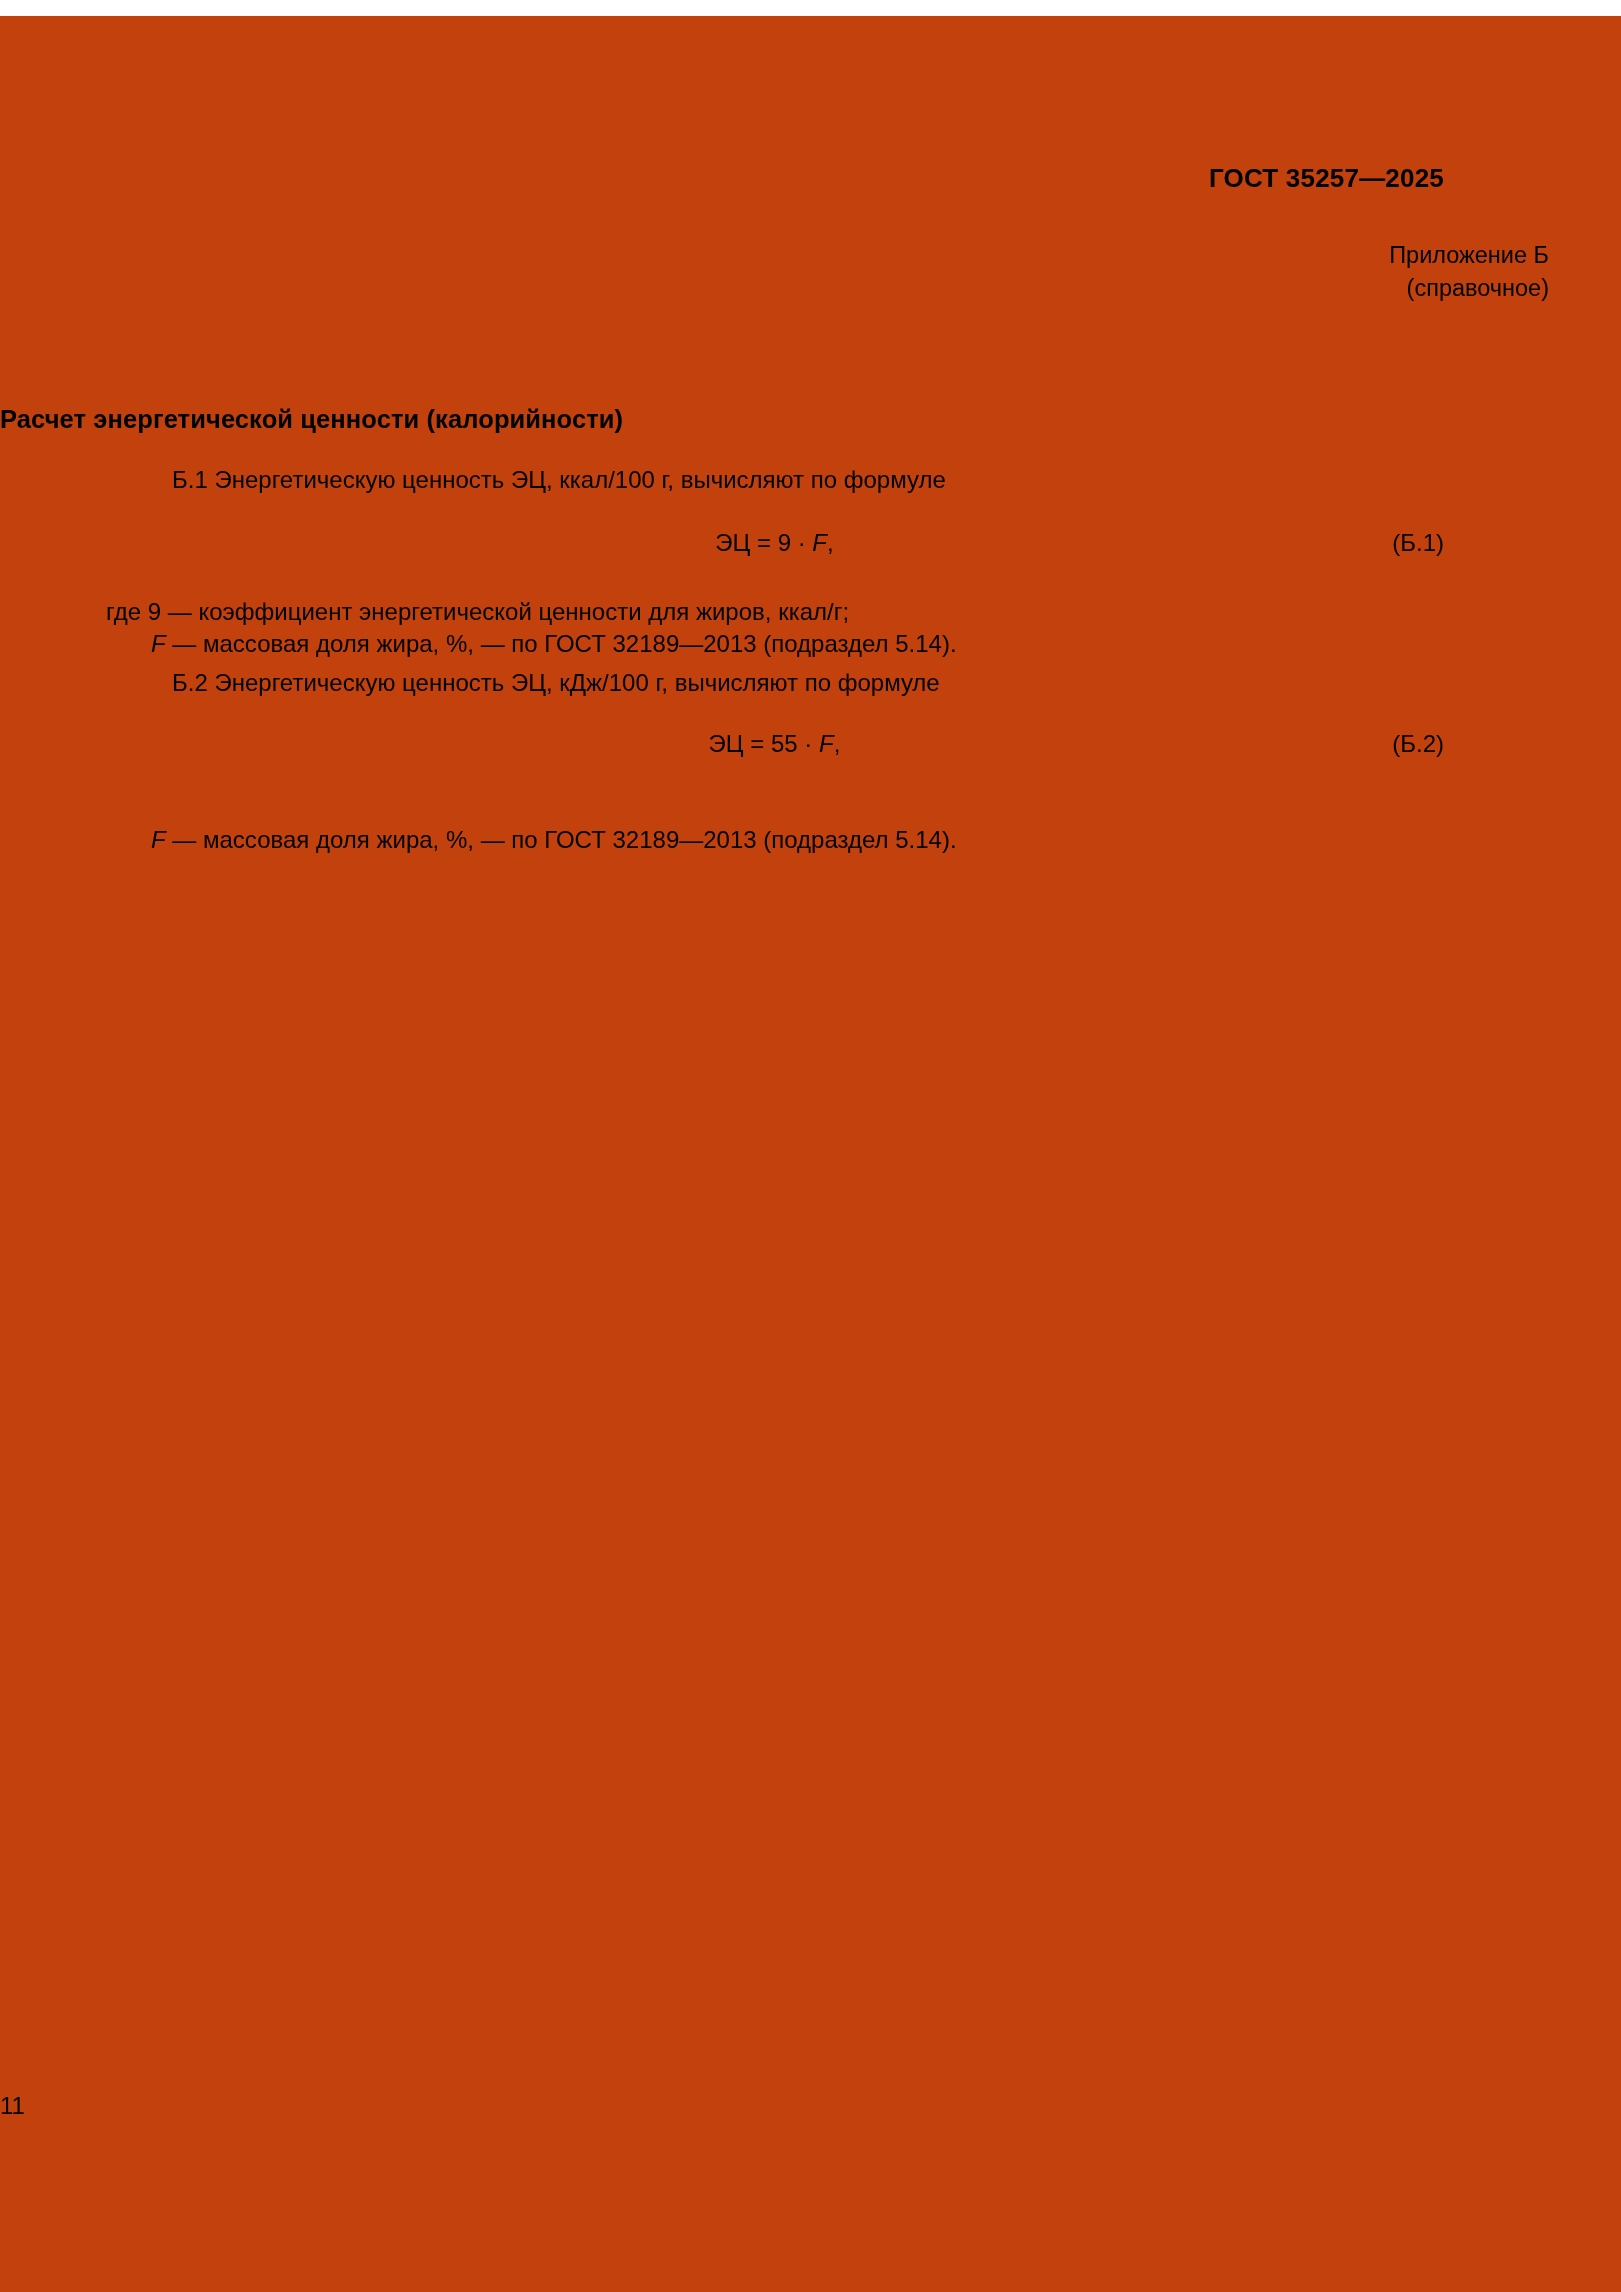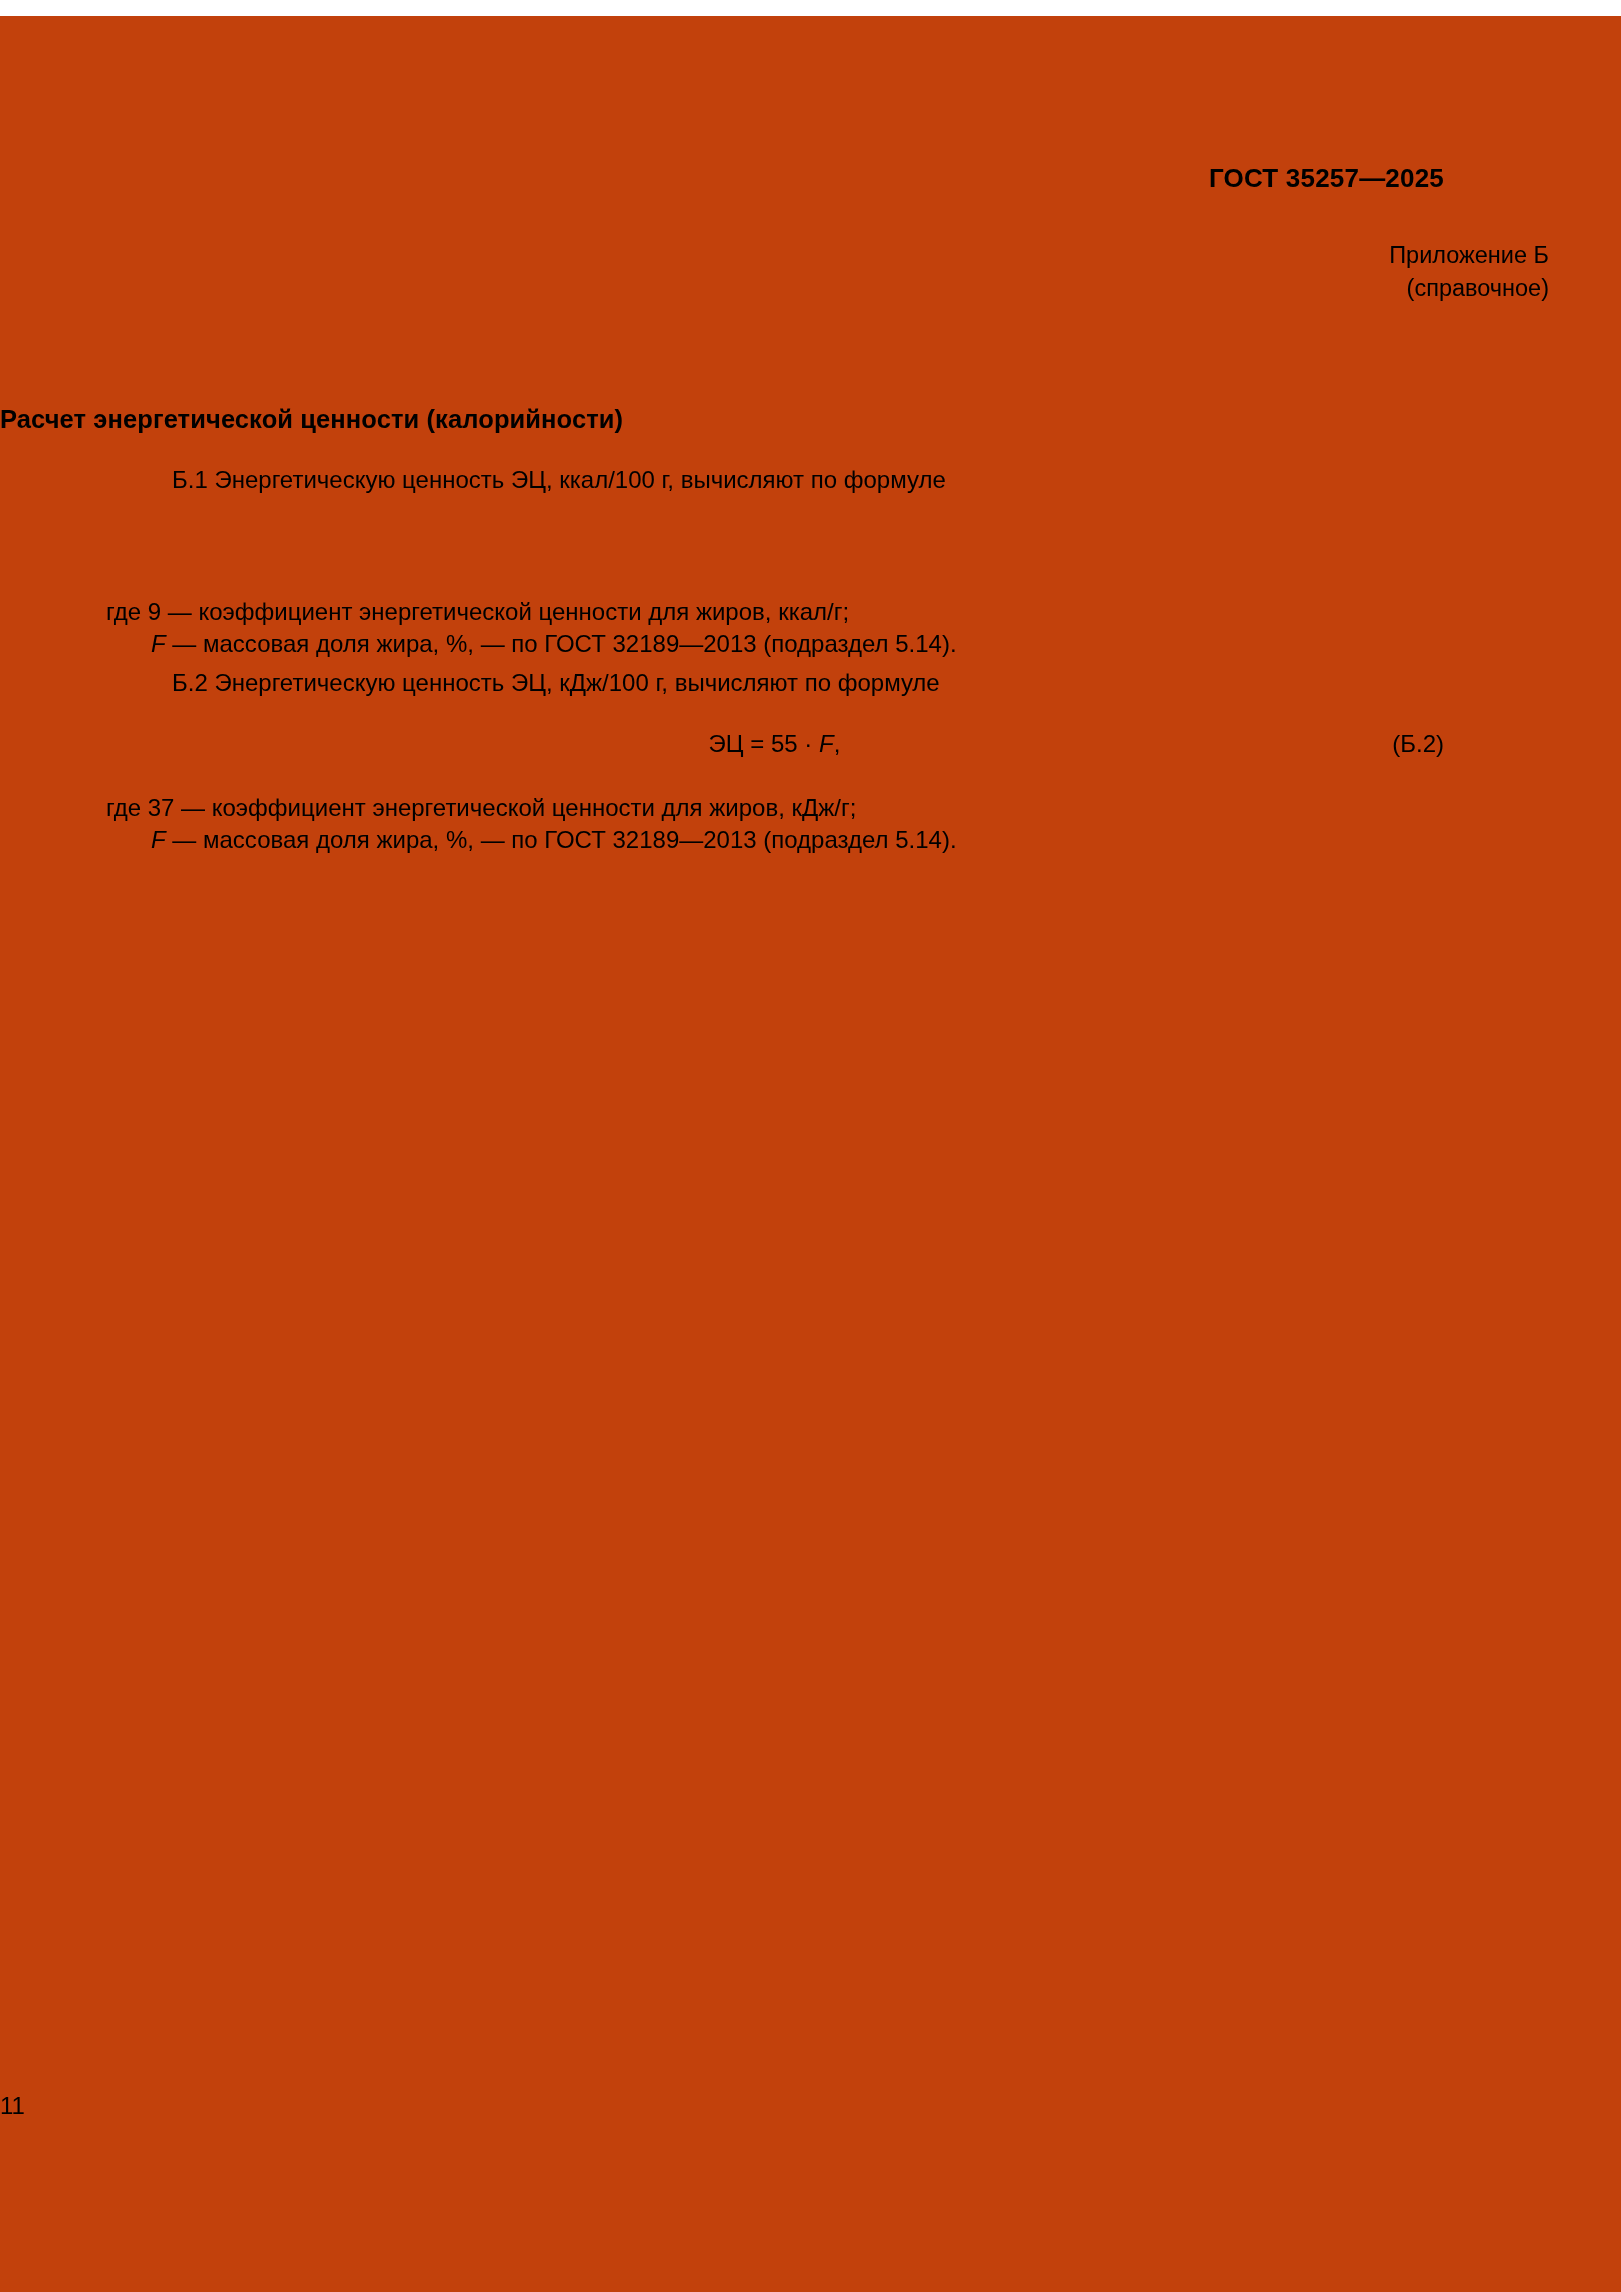--- a/index.html
+++ b/index.html
@@ -126,37 +126,42 @@
 
   <div class="annex-block">
     <span>Приложение Б</span>
     <span class="line2">(справочное)</span>
   </div>
 
   <div class="annex-title">Расчет энергетической ценности (калорийности)</div>
 
   <div class="para para-indent p-b1">Б.1  Энергетическую ценность ЭЦ, ккал/100 г, вычисляют по формуле</div>
 
+  <div class="formula-row f1">
+    <div class="formula">
+      <span>ЭЦ</span><span>&nbsp;</span><span>=</span><span>&nbsp;</span><span>9</span><span>&nbsp;</span><span>·</span><span>&nbsp;</span><span class="var">F</span><span>,</span>
+    </div>
+    <div class="eq-number">(Б.1)</div>
+  </div>
 
   <div class="para para-flush p-gde9">где 9  — коэффициент энергетической ценности для жиров, ккал/г;</div>
 
   <div class="para para-hang p-f1">
     <span class="var">F</span><span> — массовая доля жира, %, — по ГОСТ 32189—2013 (подраздел 5.14).</span>
   </div>
 
   <div class="para para-indent p-b2">Б.2  Энергетическую ценность ЭЦ, кДж/100 г, вычисляют по формуле</div>
 
   <div class="formula-row f2">
     <div class="formula">
       <span>ЭЦ</span><span>&nbsp;</span><span>=</span><span>&nbsp;</span><span>55</span><span>&nbsp;</span><span>·</span><span>&nbsp;</span><span class="var">F</span><span>,</span>
     </div>
     <div class="eq-number">(Б.2)</div>
   </div>
 
-  <div class="para para-flush p-gde37">где 37   — коэффициент энергетической ценности для жиров, кДж/г;</div>
 
   <div class="para para-hang p-f2">
     <span class="var">F</span><span> — массовая доля жира, %, — по ГОСТ 32189—2013 (подраздел 5.14).</span>
   </div>
 
   <div class="folio">11</div>
 
 </div>
 
 

